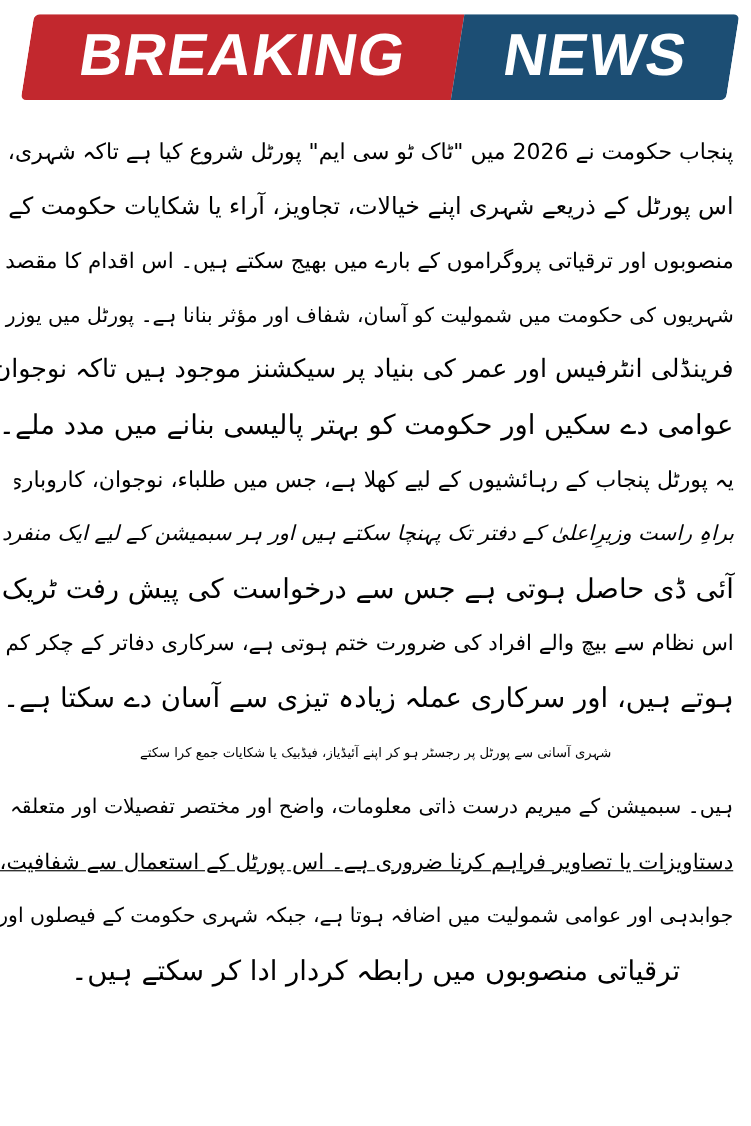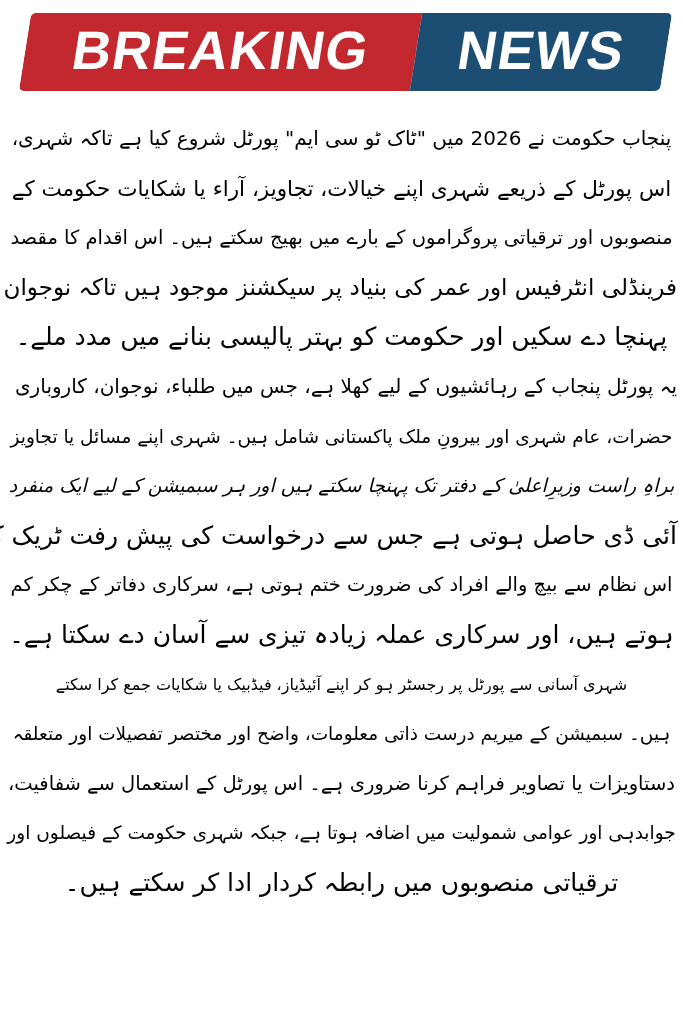--- a/index.html
+++ b/index.html
@@ -59,21 +59,21 @@
   .line {
     height: 49.6px;
     line-height: 49.6px;
     text-align: center;
     white-space: nowrap;
     direction: rtl;
     unicode-bidi: embed;
     color: #000000;
     font-family: "DejaVu Sans", "DejaVu Serif", "Liberation Serif", sans-serif;
     font-size: 25px;
-    padding: 0 6px;
+    padding: 0 16px;
     overflow: hidden;
   }
 </style>
 </head>
 <body>
 
 <div class="page">
 
   <div class="banner-wrap">
     <div class="banner-left">
@@ -81,28 +81,28 @@
     </div>
     <div class="banner-right">
       <span class="banner-text">NEWS</span>
     </div>
   </div>
 
   <div class="article" lang="ur">
     <div class="line" style="font-size: 20px;">پنجاب حکومت نے 2026 میں "ٹاک ٹو سی ایم" پورٹل شروع کیا ہے تاکہ شہری،</div>
     <div class="line" style="font-size: 21.5px;">اس پورٹل کے ذریعے شہری اپنے خیالات، تجاویز، آراء یا شکایات حکومت کے</div>
     <div class="line" style="font-size: 19.5px;">منصوبوں اور ترقیاتی پروگراموں کے بارے میں بھیج سکتے ہیں۔ اس اقدام کا مقصد</div>
+    <div class="line" style="font-size: 18.5px;">شہریوں کی حکومت میں شمولیت کو آسان، شفاف اور مؤثر بنانا ہے۔ پورٹل میں یوزر</div>
     <div class="line" style="font-size: 23px;">فرینڈلی انٹرفیس اور عمر کی بنیاد پر سیکشنز موجود ہیں تاکہ نوجوان اور بالغ دونوں اپنی</div>
-    <div class="line">پہنچا دے سکیں اور حکومت کو بہتر پالیسی بنانے میں مدد ملے۔</div>
+    <div class="line">عوامی دے سکیں اور حکومت کو بہتر پالیسی بنانے میں مدد ملے۔</div>
     <div class="line" style="font-size: 20px; margin-left: 13px;">یہ پورٹل پنجاب کے رہائشیوں کے لیے کھلا ہے، جس میں طلباء، نوجوان، کاروباری</div>
-    <div class="line" style="font-size: 18.5px;">حضرات، عام شہری اور بیرونِ ملک پاکستانی شامل ہیں۔ شہری اپنے مسائل یا تجاویز</div>
     <div class="line" style="font-size: 19px; font-style: italic;">براہِ راست وزیرِاعلیٰ کے دفتر تک پہنچا سکتے ہیں اور ہر سبمیشن کے لیے ایک منفرد</div>
     <div class="line" style="font-size: 25px;">آئی ڈی حاصل ہوتی ہے جس سے درخواست کی پیش رفت ٹریک کی جاسکتی ہے۔</div>
     <div class="line" style="font-size: 19.5px;">اس نظام سے بیچ والے افراد کی ضرورت ختم ہوتی ہے، سرکاری دفاتر کے چکر کم</div>
     <div class="line">ہوتے ہیں، اور سرکاری عملہ زیادہ تیزی سے آسان دے سکتا ہے۔</div>
-    <div class="line" style="font-size: 16px; text-align: center;">شہری آسانی سے پورٹل پر رجسٹر ہو کر اپنے آئیڈیاز، فیڈبیک یا شکایات جمع کرا سکتے</div>
+    <div class="line" style="font-size: 12px; text-align: center;">شہری آسانی سے پورٹل پر رجسٹر ہو کر اپنے آئیڈیاز، فیڈبیک یا شکایات جمع کرا سکتے</div>
     <div class="line" style="font-size: 18.5px;">ہیں۔ سبمیشن کے میریم درست ذاتی معلومات، واضح اور مختصر تفصیلات اور متعلقہ</div>
-    <div class="line" style="font-size: 19.5px;">دستاویزات یا تصاویر فراہم کرنا ضروری ہے۔ اس پورٹل کے استعمال سے شفافیت،</div>
+    <div class="line" style="font-size: 19.5px; text-decoration: underline;">دستاویزات یا تصاویر فراہم کرنا ضروری ہے۔ اس پورٹل کے استعمال سے شفافیت،</div>
     <div class="line" style="font-size: 18.5px;">جوابدہی اور عوامی شمولیت میں اضافہ ہوتا ہے، جبکہ شہری حکومت کے فیصلوں اور</div>
     <div class="line">ترقیاتی منصوبوں میں رابطہ کردار ادا کر سکتے ہیں۔</div>
   </div>
 
 </div>
 
 </body></html>

